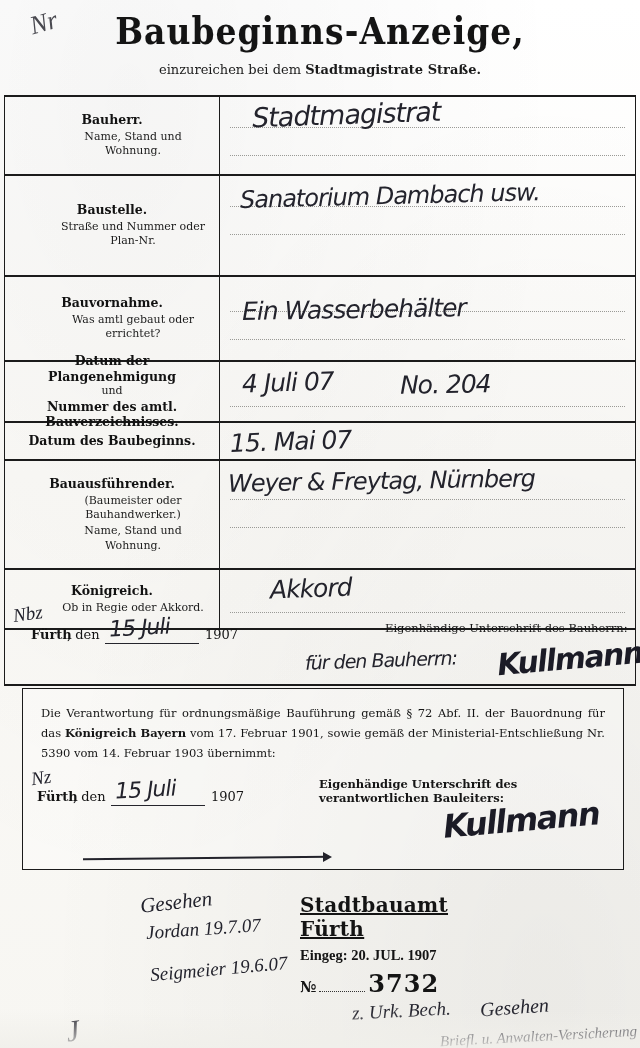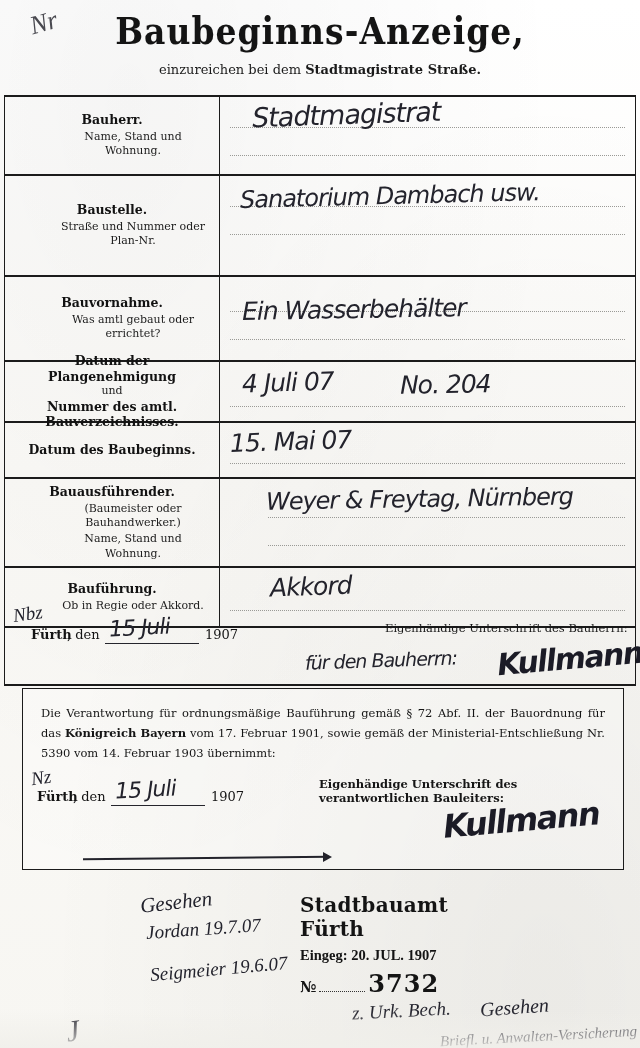--- a/index.html
+++ b/index.html
@@ -192,20 +192,21 @@
     left: 300px;
     top: 893px;
     width: 210px;
     color: #141414;
   }
   #stamp-title {
     font-family: "DejaVu Serif", serif;
     font-weight: bold;
     font-size: 20px;
     letter-spacing: .3px;
+    text-decoration: underline;
   }
   #stamp-line2 {
     font-family: Liberation Serif, serif;
     font-weight: bold;
     font-size: 14.5px;
     margin-top: 6px;
   }
   #stamp-line3 {
     font-family: "DejaVu Serif", serif;
     font-weight: bold;
@@ -320,46 +321,46 @@
         <div class="label-sub" style="margin:0;">und</div>
         <div class="label-main">Nummer des amtl. Bauverzeichnisses.</div>
       </div>
       <div class="value-cell">
         <div class="guide" style="top:44px;"></div>
         <div class="hand scribble" style="left:22px; top:6px; font-size:25px; transform:rotate(-2deg);">4 Juli 07</div>
         <div class="hand scribble" style="left:180px; top:8px; font-size:25px; transform:rotate(-1deg);">No. 204</div>
       </div>
     </div>
 
-    <div class="row" style="height:56px;justify-content:center;">
+    <div class="row" style="height:38px;justify-content:center;">
       <div class="label-cell">
         <div class="label-main">Datum des Baubeginns.</div>
       </div>
       <div class="value-cell">
         <div class="guide" style="top:40px;"></div>
         <div class="hand scribble" style="left:10px; top:4px; font-size:25px; transform:rotate(-2deg);">15. Mai 07</div>
       </div>
     </div>
 
-    <div class="row" style="height:89px;gap:38px;">
+    <div class="row" style="height:109px;">
       <div class="label-cell">
         <div class="label-main">Bauausführender.</div>
         <div class="label-sub">(Baumeister oder Bauhandwerker.)</div>
         <div class="label-sub">Name, Stand und Wohnung.</div>
       </div>
       <div class="value-cell">
         <div class="guide" style="top:38px;"></div>
         <div class="guide" style="top:66px;"></div>
         <div class="hand scribble" style="left:8px; top:6px; font-size:24px; transform:rotate(-1deg);">Weyer &amp; Freytag, Nürnberg</div>
       </div>
     </div>
 
     <div class="row" style="height:60px; border-bottom-width:2px;">
       <div class="label-cell">
-        <div class="label-main">Bauführung.</div>
+        <div class="label-main">Königreich.</div>
         <div class="label-sub">Ob in Regie oder Akkord.</div>
       </div>
       <div class="value-cell">
         <div class="guide" style="top:42px;"></div>
         <div class="hand scribble" style="left:50px; top:4px; font-size:25px; transform:rotate(-2deg);">Akkord</div>
       </div>
     </div>
   </div>
 
   <div id="strip">

